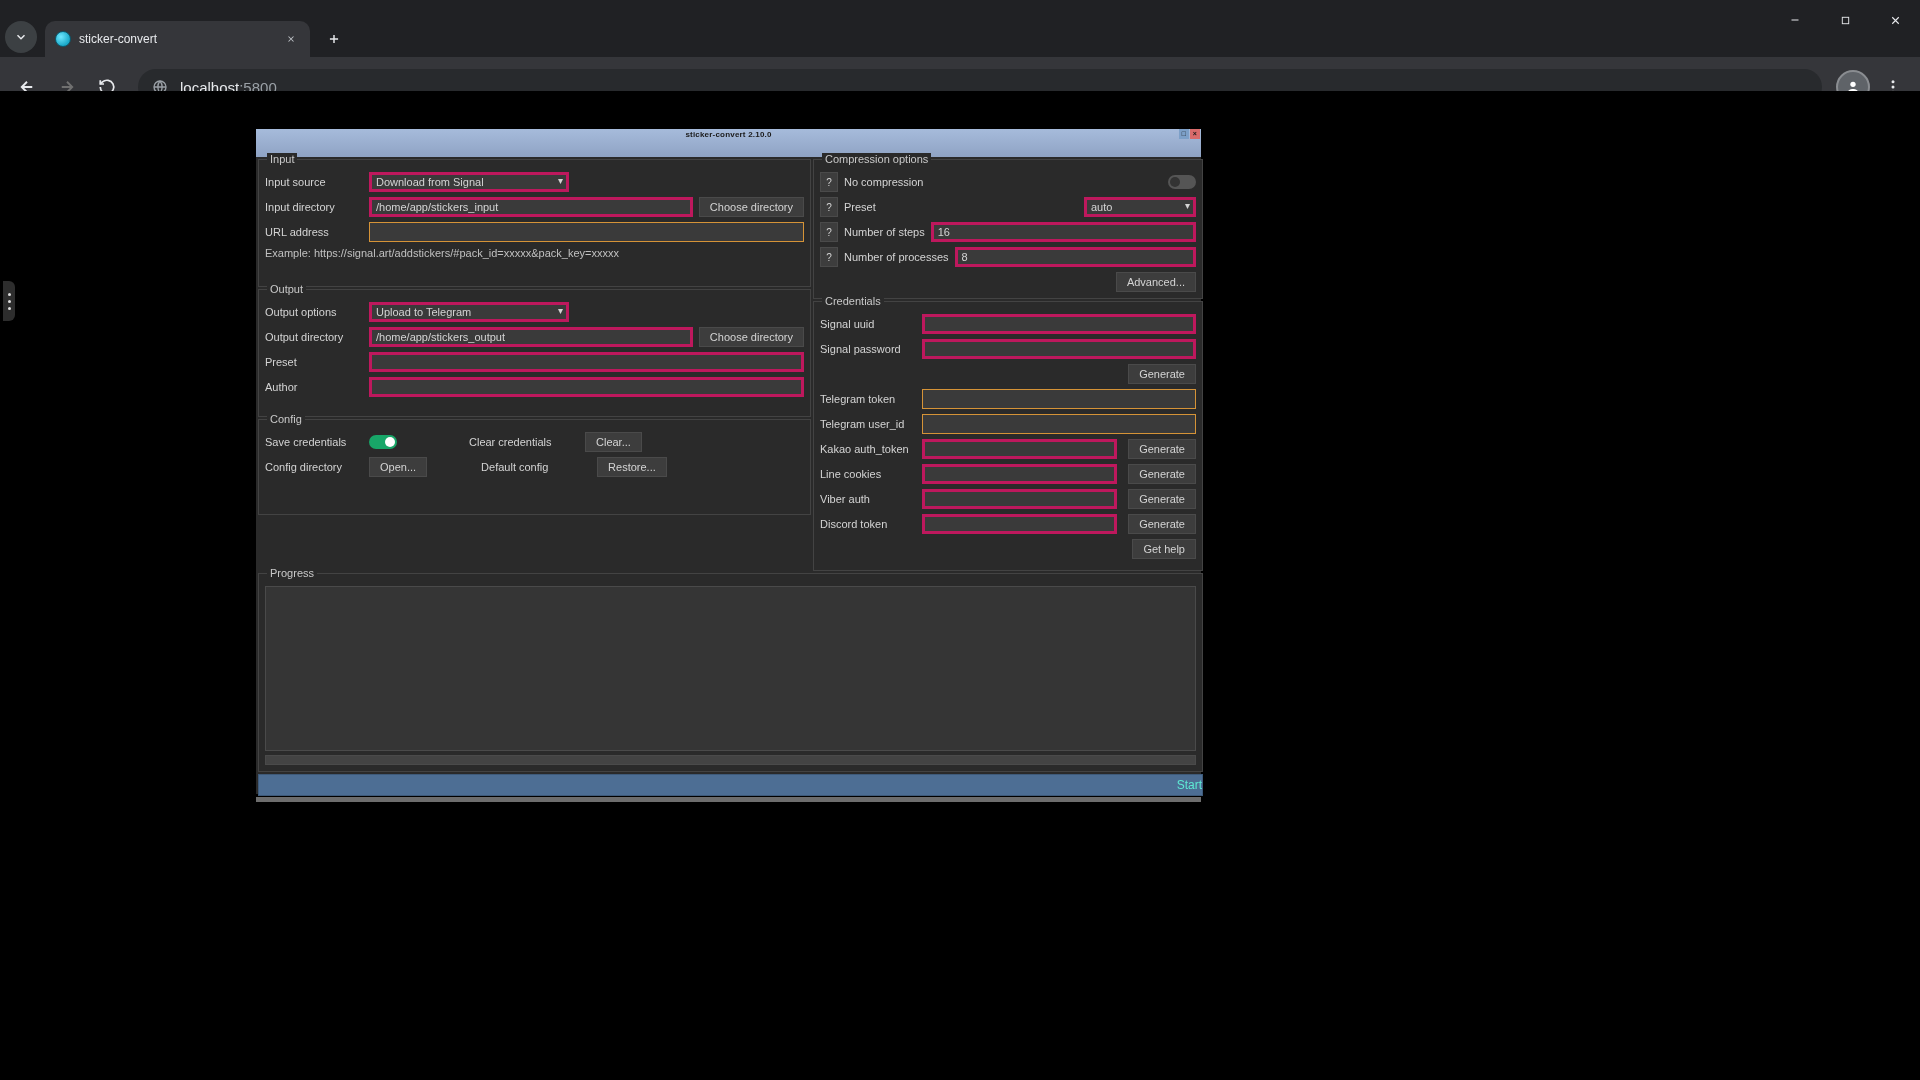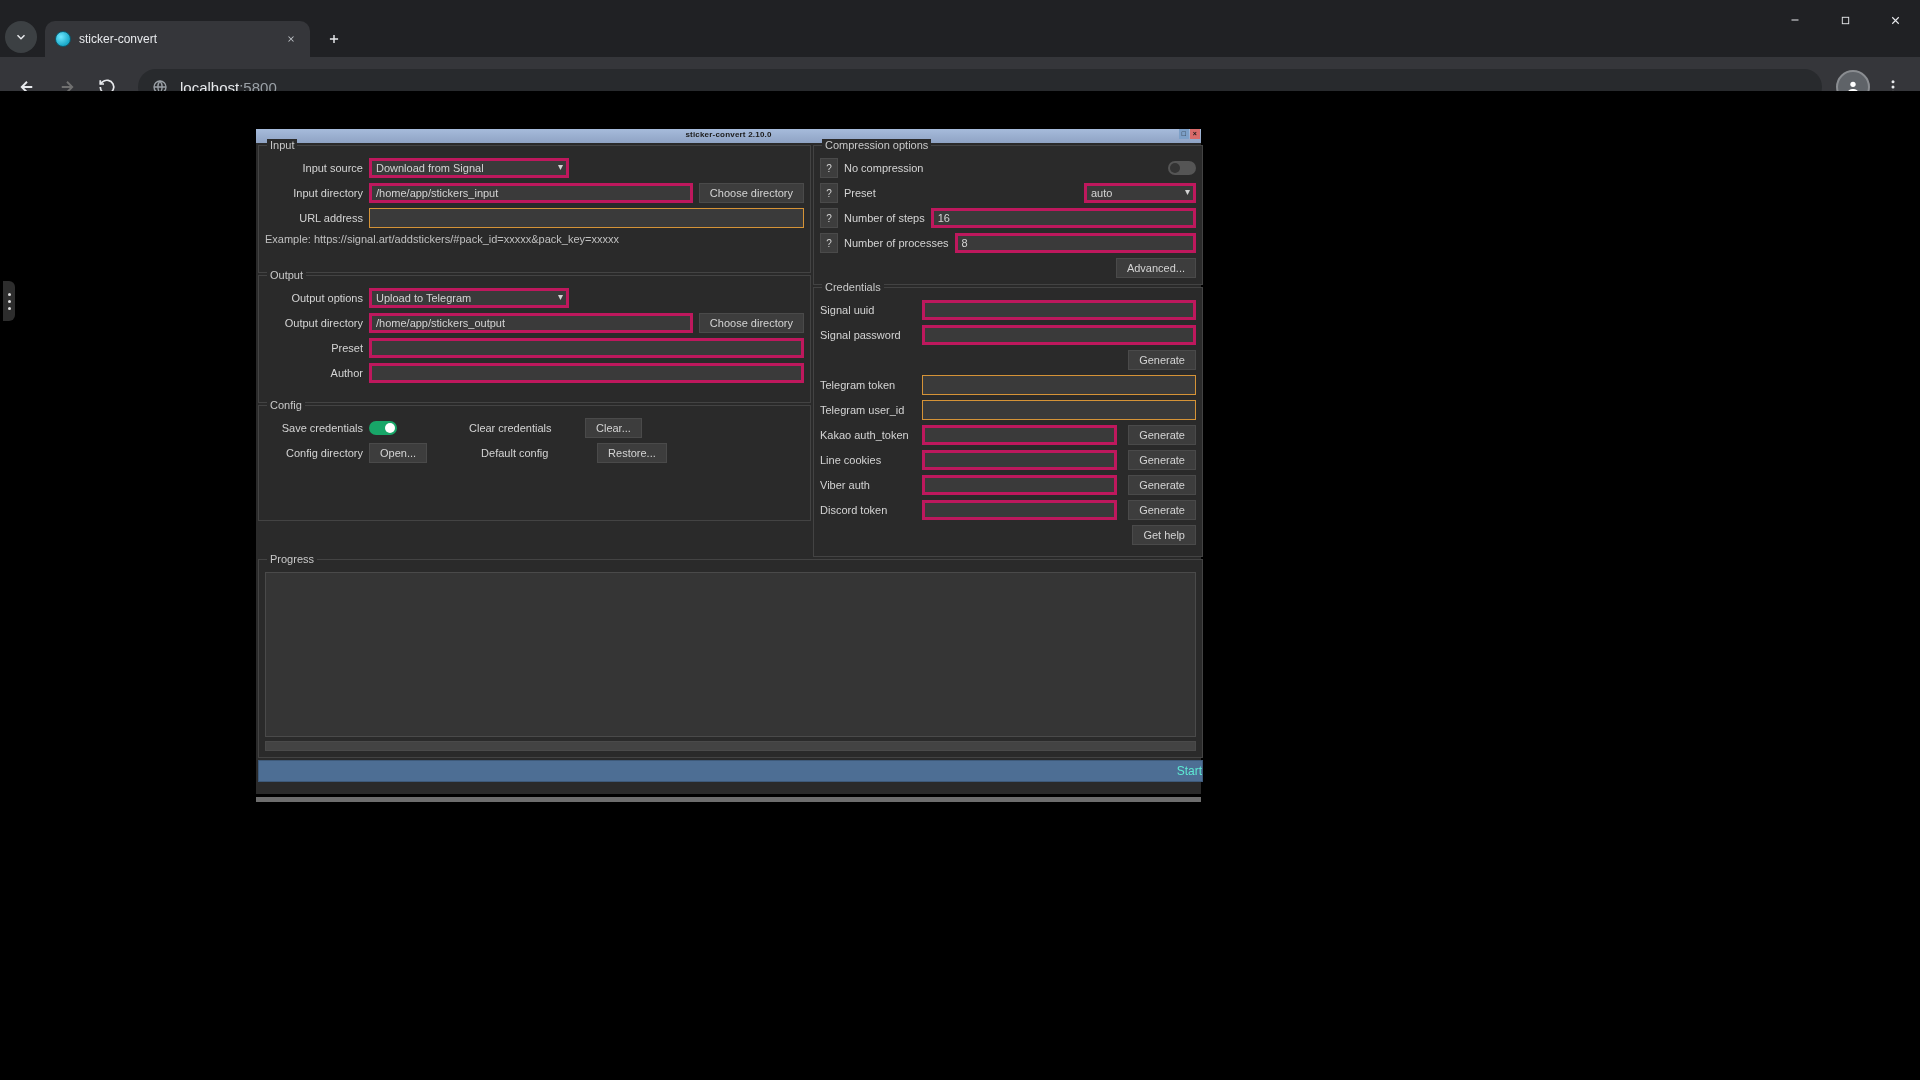--- a/index.html
+++ b/index.html
@@ -136,21 +136,21 @@
   position: relative;
 }
 .app-window {
   position: absolute;
   left: 166px; top: 38px;
   width: 945px;
   height: 665px;
   background: #2a2a2a;
 }
 .titlebar {
-  height: 14px;
+  height: 28px;
   background: linear-gradient(#a6bbdb, #8fa3c4);
   position: relative;
   font-size: 8px;
   color: #1a1a1a;
   font-weight: 700;
   text-align: center;
   line-height: 11px;
   letter-spacing: 0.2px;
 }
 .titlebar-ctrls {
@@ -182,21 +182,21 @@
   position: relative;
   padding: 12px 6px 6px 6px;
 }
 .grp-title {
   position: absolute; top: -7px; left: 8px;
   background: #2a2a2a;
   padding: 0 3px;
   color: #c9c9c9;
 }
 .row { display: flex; align-items: center; gap: 6px; margin-bottom: 5px; min-height: 20px; }
-.lbl { width: 98px; text-align: right; }
+.lbl { width: 98px; }
 .lbl2 { width: 96px; }
 select.ctrl, input.ctrl {
   background: #3a3a3a; color: #d4d4d4;
   border: 3px solid #be185d;
   height: 20px; font-size: 11px;
   padding: 0 4px;
 }
 select.ctrl { width: 200px; }
 input.ctrl { flex: 1; }
 input.ctrl.focus { border: 1px solid #d59337; outline: none; }
@@ -417,21 +417,21 @@
             <div class="row">
               <span class="lbl">Preset</span>
               <input class="ctrl" value="" style="">
             </div>
             <div class="row">
               <span class="lbl">Author</span>
               <input class="ctrl" value="" style="">
             </div>
           </div>
 
-          <div class="grp" style="height:116px">
+          <div class="grp" style="height:96px">
             <div class="grp-title">Config</div>
             <div class="row">
               <span class="lbl">Save credentials</span>
               <div class="toggle">
                   <div class="knob"></div>
                 </div>
               <span class="spacer2"></span>
               <span style="width:110px">Clear credentials</span>
               <button class="btn">Clear...</button>
             </div>

